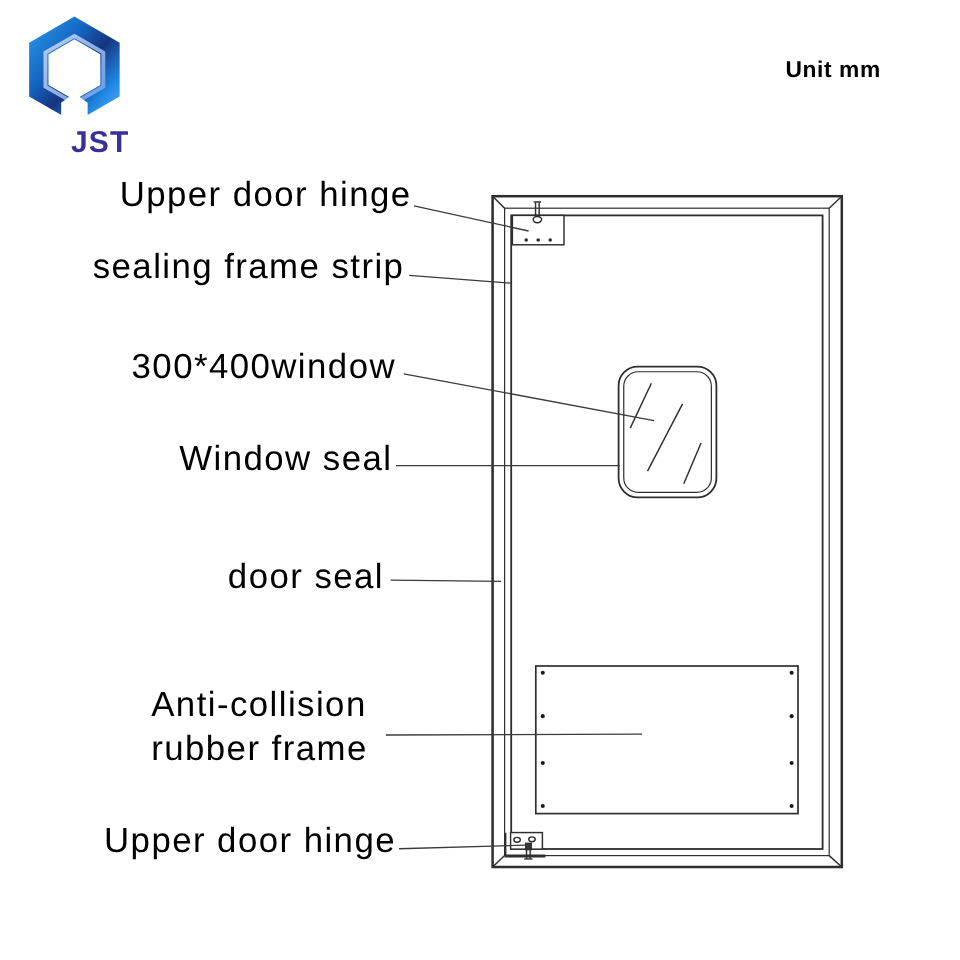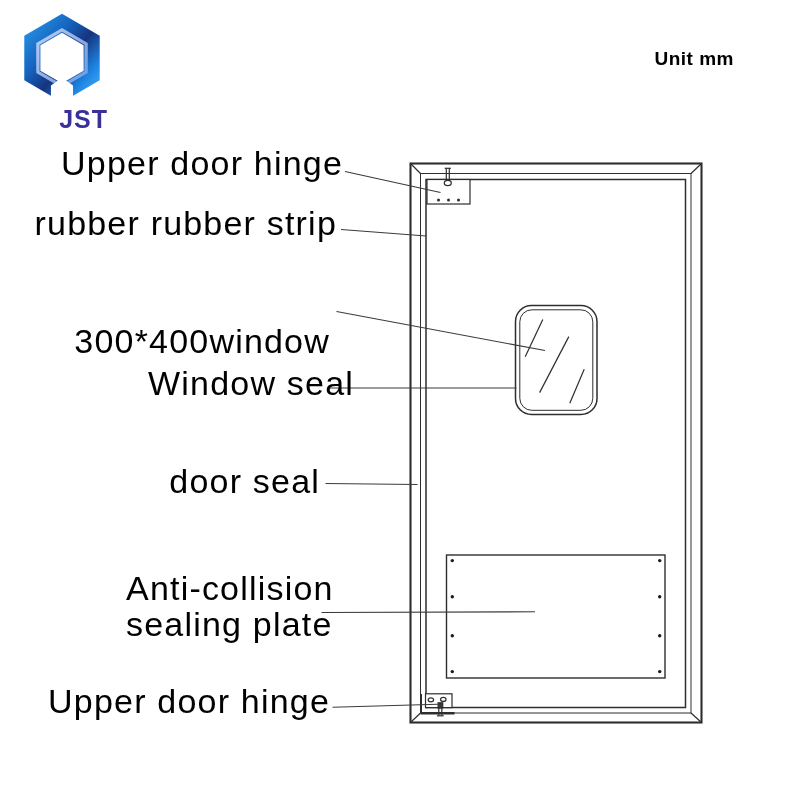--- a/index.html
+++ b/index.html
@@ -2,21 +2,21 @@
 <html><head>
 <meta charset="utf-8">
 <style>
   html,body{margin:0;padding:0;}
   body{
     width:800px;height:800px;position:relative;background:#ffffff;
     font-family:"Liberation Sans", sans-serif;overflow:hidden;
   }
   #diagram-svg{position:absolute;left:0;top:0;width:800px;height:800px;}
   .lbl{
-    position:absolute;font-size:34px;letter-spacing:1.2px;line-height:34px;
+    position:absolute;font-size:29px;letter-spacing:1.2px;line-height:34px;
     color:#000;white-space:nowrap;
   }
   .lbl-right{text-align:right;}
   #label-anti-collision{white-space:normal;width:215px;line-height:36px;}
   #unit-label{
     position:absolute;right:66px;top:48px;font-size:19px;font-weight:bold;
     letter-spacing:0.5px;color:#000;
   }
   #logo{position:absolute;left:16px;top:12px;width:92px;}
   #logo-hex{display:block;width:92px;height:92px;}
@@ -107,23 +107,23 @@
       <line x1="330" y1="388" x2="516.5" y2="388"></line>
       <line x1="325.5" y1="483.5" x2="417.5" y2="484.5"></line>
       <line x1="321.5" y1="612.5" x2="535" y2="611.8"></line>
       <line x1="332.5" y1="707.3" x2="438" y2="704.3"></line>
     </g>
   </g>
 </svg>
 
 <div class="lbl lbl-right" style="right:457px;top:146px;">Upper door hinge</div>
 
-<div class="lbl lbl-right" style="right:463px;top:206px;">rubber rubber strip</div>
+<div class="lbl lbl-right" style="right:463px;top:206px;">sealing frame strip</div>
 
-<div class="lbl lbl-right" style="right:470px;top:289px;margin-top:35px;">300*400window</div>
+<div class="lbl lbl-right" style="right:470px;top:289px;">300*400window</div>
 
-<div class="lbl lbl-right" style="right:446px;top:366px;">Window seal</div>
+<div class="lbl lbl-right" style="right:473px;top:366px;">Window seal</div>
 
 <div class="lbl lbl-right" style="right:480px;top:464px;">door seal</div>
 
-<div class="lbl" id="label-anti-collision" style="left:126px;top:570px;">Anti-collision sealing plate</div>
+<div class="lbl" id="label-anti-collision" style="left:126px;top:570px;">Anti-collision rubber frame</div>
 
 <div class="lbl lbl-right" style="right:470px;top:684px;">Upper door hinge</div>
 
 </body></html>

